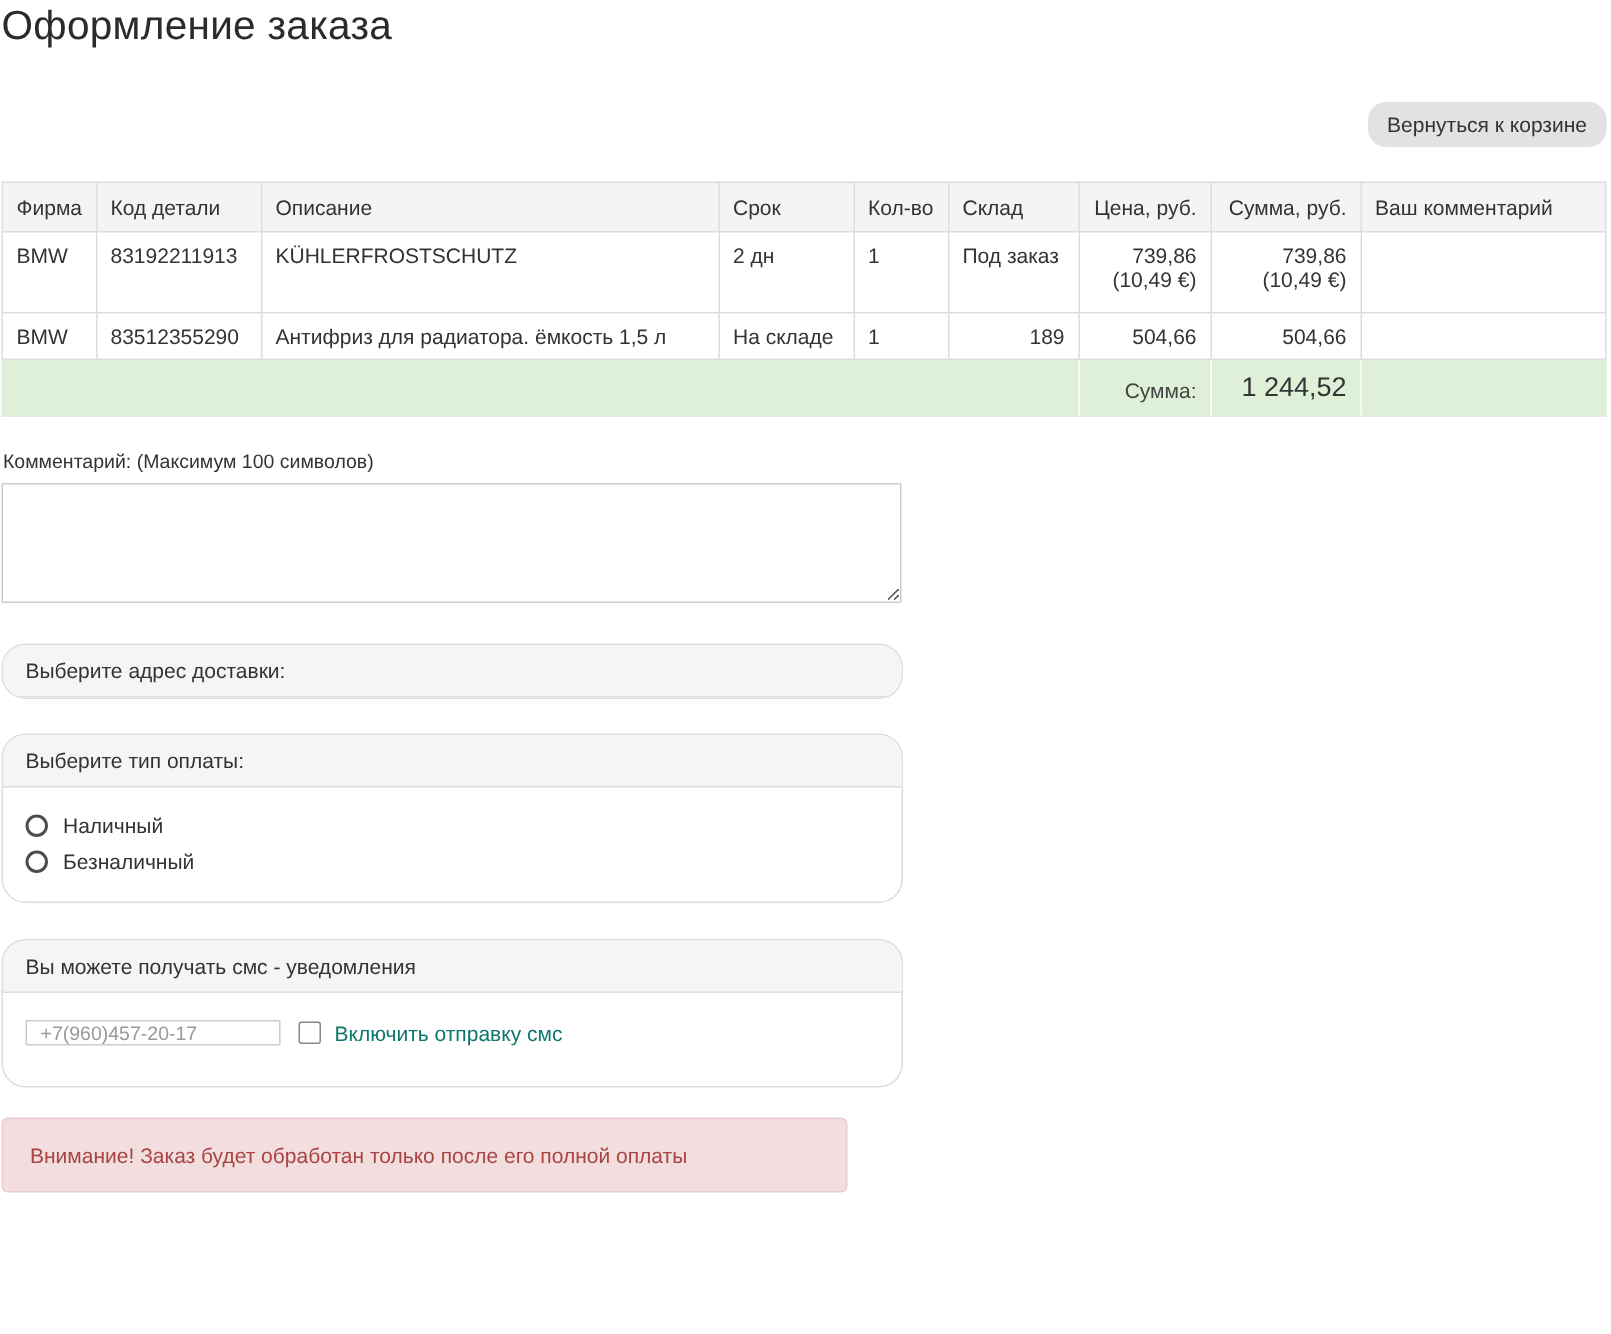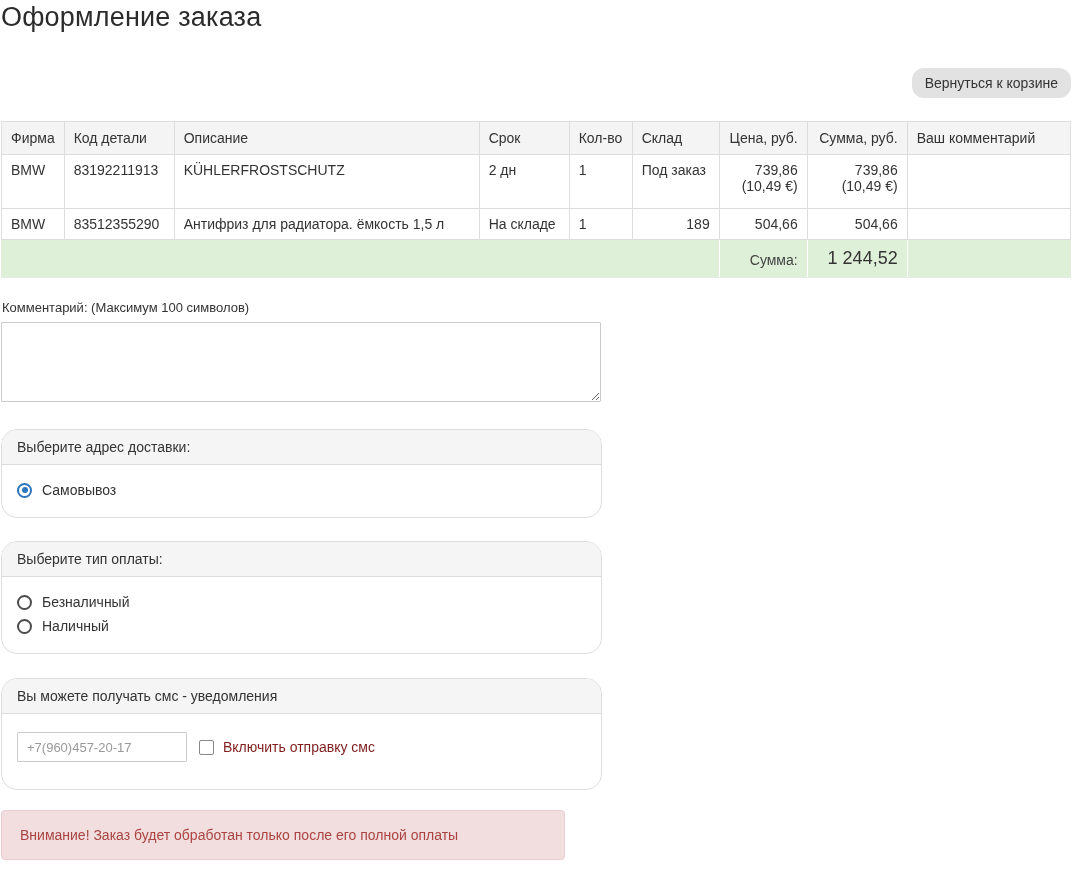--- a/index.html
+++ b/index.html
@@ -89,31 +89,31 @@
   }
   .radio-icon.on { border-color: #2e76bd; }
   .radio-icon.on::after {
     content: ""; position: absolute; left: 2.5px; top: 2.5px;
     width: 6px; height: 6px; border-radius: 50%; background: #2e76bd;
   }
   .radio-label { font-size: 14px; color: #333; }
 
   .sms-row { display: flex; align-items: center; gap: 12px; padding: 5px 0 12px 0; }
   input.phone-input {
-    width: 170px; height: 30px; border: 1px solid #ccc; border-radius: 1px;
+    width: 170px; height: 17px; border: 1px solid #ccc; border-radius: 1px;
     font-family: "Liberation Sans", sans-serif; font-size: 13px;
     padding: 0 9px; color: #555; outline: none;
   }
   input.phone-input::placeholder { color: #999; opacity: 1; }
   .checkbox-wrap { display: flex; align-items: center; gap: 9px; cursor: pointer; }
   .checkbox-icon {
     width: 15px; height: 15px; border: 1px solid #888; border-radius: 2px;
     background: #fff; flex: 0 0 auto;
   }
-  .checkbox-label { font-size: 14px; color: #7f1d1d; }
+  .checkbox-label { font-size: 14px; color: #0f766e; }
 
   .warning-box {
     width: 564px; margin-top: 20px;
     background: #f2dede; border: 1px solid #ebccd1; border-radius: 4px;
     color: #a94442; font-size: 14px;
     padding: 16px 18px;
   }
 </style>
 </head>
 <body>
@@ -185,38 +185,32 @@
       <td></td>
     </tr>
   </tbody>
 </table>
 
 <div class="comment-label">Комментарий: (Максимум 100 символов)</div>
 <textarea class="comment-box" value="" style=""></textarea>
 
 <div class="panel panel-delivery">
   <div class="panel-header">Выберите адрес доставки:</div>
-  <div class="panel-body">
-    <div class="radio-option">
-      <span class="radio-icon on"></span>
-      <span class="radio-label">Самовывоз</span>
-    </div>
-  </div>
 </div>
 
 <div class="panel panel-payment">
   <div class="panel-header">Выберите тип оплаты:</div>
   <div class="panel-body">
     <div class="radio-option">
       <span class="radio-icon"></span>
-      <span class="radio-label">Безналичный</span>
+      <span class="radio-label">Наличный</span>
     </div>
     <div class="radio-option">
       <span class="radio-icon"></span>
-      <span class="radio-label">Наличный</span>
+      <span class="radio-label">Безналичный</span>
     </div>
   </div>
 </div>
 
 <div class="panel panel-sms">
   <div class="panel-header">Вы можете получать смс - уведомления</div>
   <div class="panel-body">
     <div class="sms-row">
       <input class="phone-input" type="text" placeholder="+7(960)457-20-17" style="">
       <div class="checkbox-wrap">

